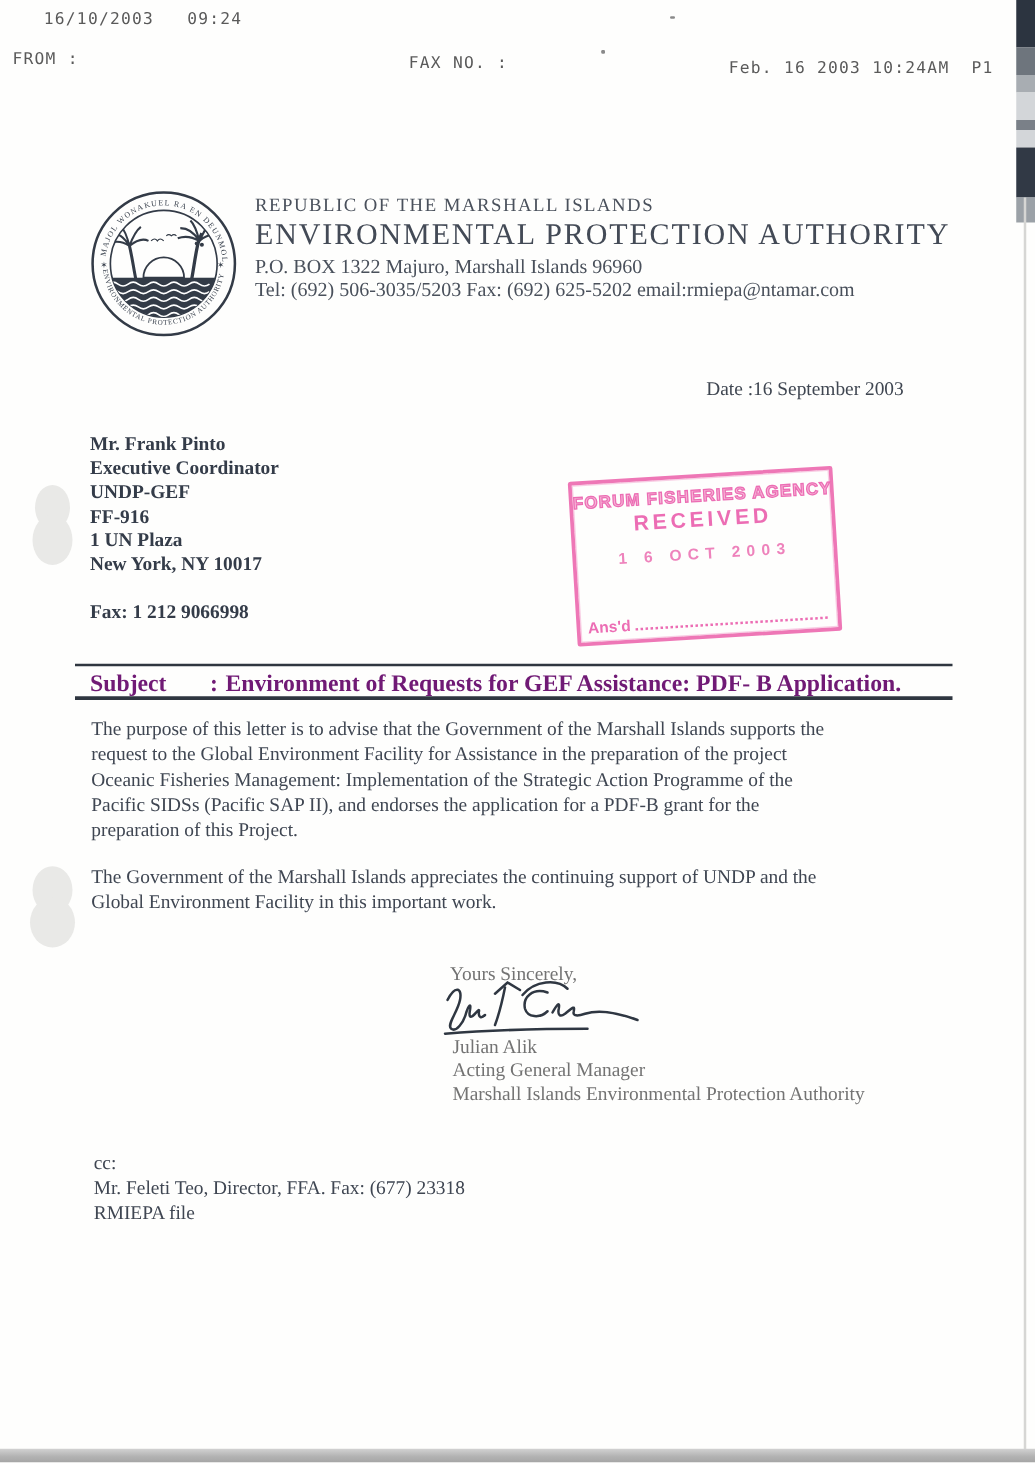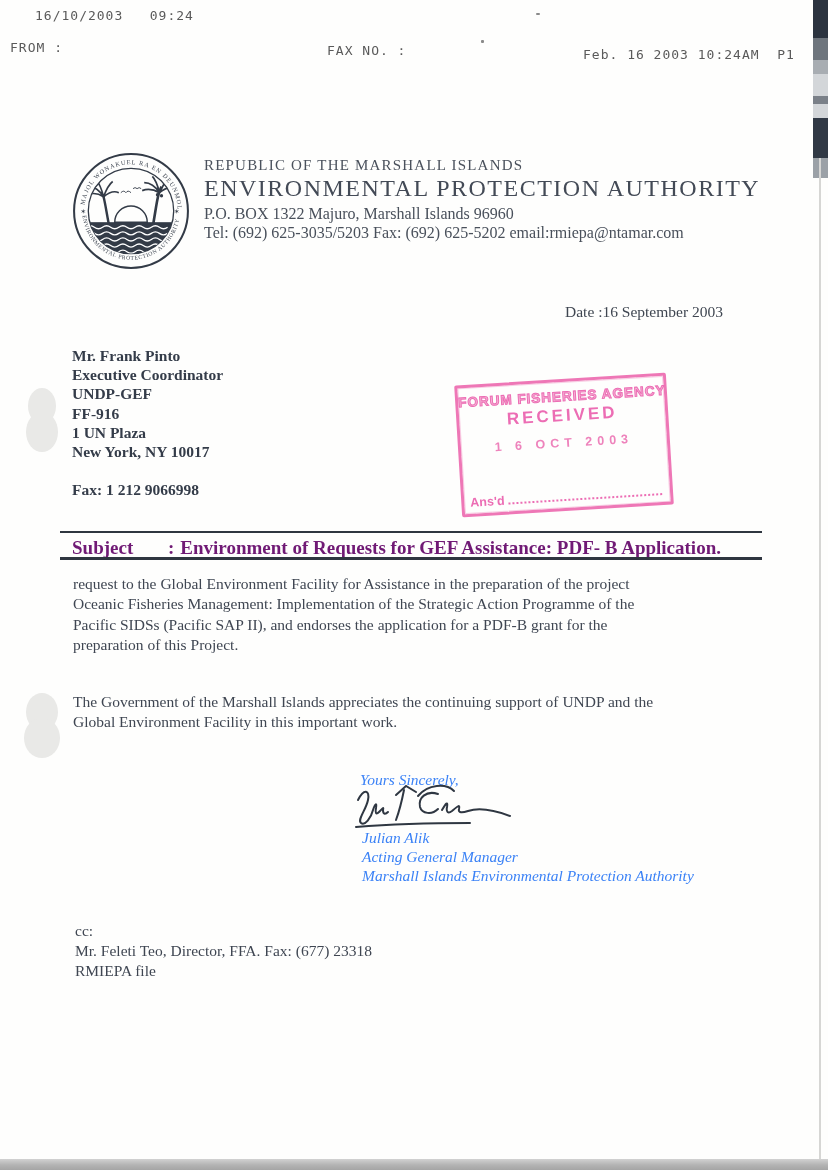--- a/index.html
+++ b/index.html
@@ -47,21 +47,21 @@
   
   .rule{left:60px;width:702px;background:#2f3640;}
   .subject-row{
     left:72px;top:537px;width:688px;display:flex;
     font-weight:bold;font-size:19px;color:#701a75;
   }
   .subject-label{width:96px;}
   .subject-sep{margin-right:6px;}
   
   .para{font-size:15.5px;line-height:20.3px;color:#3f4652;}
-  .closing{font-size:15.5px;line-height:19px;color:#3b82f6;font-style:italic;}
+  .closing{font-size:15.5px;line-height:19px;color:#737373;}
   .cc{left:75px;top:921px;font-size:15.5px;line-height:20px;color:#3f4652;display:flex;flex-direction:column;}
   .cc-label{width:28px;}
   
   .blob{background:#e9e9e7;border-radius:50%;}
   .edge-strip div{position:absolute;left:0;width:100%;}
   .bottom-band{left:0;top:1159px;width:828px;height:11px;
     background:linear-gradient(180deg,#d2d2d2 0%,#b3b3b3 55%,#a5a5a5 100%);}
   .vline{left:819px;top:158px;width:2px;height:1004px;background:#d6d6d4;}
   .speck{background:#8a8a8a;border-radius:1px;}
   .seal-dark{fill:#333b47;}
@@ -123,21 +123,21 @@
         <circle cx="90" cy="45" r="1.6" class="seal-dark"></circle>
       </g>
     </g>
   </svg>
 </div>
 
 <div class="abs" style="left:204px;top:157px;font-family:Liberation Serif, serif;">
   <div class="lh-country">REPUBLIC OF THE MARSHALL ISLANDS</div>
   <div class="lh-org">ENVIRONMENTAL PROTECTION AUTHORITY</div>
   <div class="lh-addr">P.O. BOX 1322 Majuro, Marshall Islands 96960</div>
-  <div class="lh-contact">Tel: (692) 625-3035/5203 Fax: (692) 625-5202  email:rmiepa@ntamar.com</div>
+  <div class="lh-contact">Tel: (692) 506-3035/5203 Fax: (692) 625-5202  email:rmiepa@ntamar.com</div>
 </div>
 
 <div class="abs dateline" style="left:565px;top:303px;">Date :16 September 2003</div>
 
 <div class="abs recipient" style="left:72px;top:346px;">
   <div>Mr. Frank Pinto</div>
   <div>Executive Coordinator</div>
   <div>UNDP-GEF</div>
   <div>FF-916</div>
   <div>1 UN Plaza</div>
@@ -157,20 +157,21 @@
 
 <div class="abs rule" style="top:531px;height:2px;"></div>
 <div class="abs subject-row">
   <span class="subject-label">Subject</span>
   <span class="subject-sep">:</span>
   <span>Environment of Requests for GEF Assistance: PDF- B Application.</span>
 </div>
 <div class="abs rule" style="top:557px;height:3px;"></div>
 
 <div class="abs para" style="left:73px;top:574px;width:700px;">
+  <div>The purpose of this letter is to advise that the Government of the Marshall Islands supports the</div>
   <div>request to the Global Environment Facility for Assistance in the preparation of the project</div>
   <div>Oceanic Fisheries Management: Implementation of the Strategic Action Programme of the</div>
   <div>Pacific SIDSs (Pacific SAP II), and endorses the application for a PDF-B grant for the</div>
   <div>preparation of this Project.</div>
 </div>
 <div class="abs para" style="left:73px;top:692px;width:700px;">
   <div>The Government of the Marshall Islands appreciates the continuing support of UNDP and the</div>
   <div>Global Environment Facility in this important work.</div>
 </div>
 

